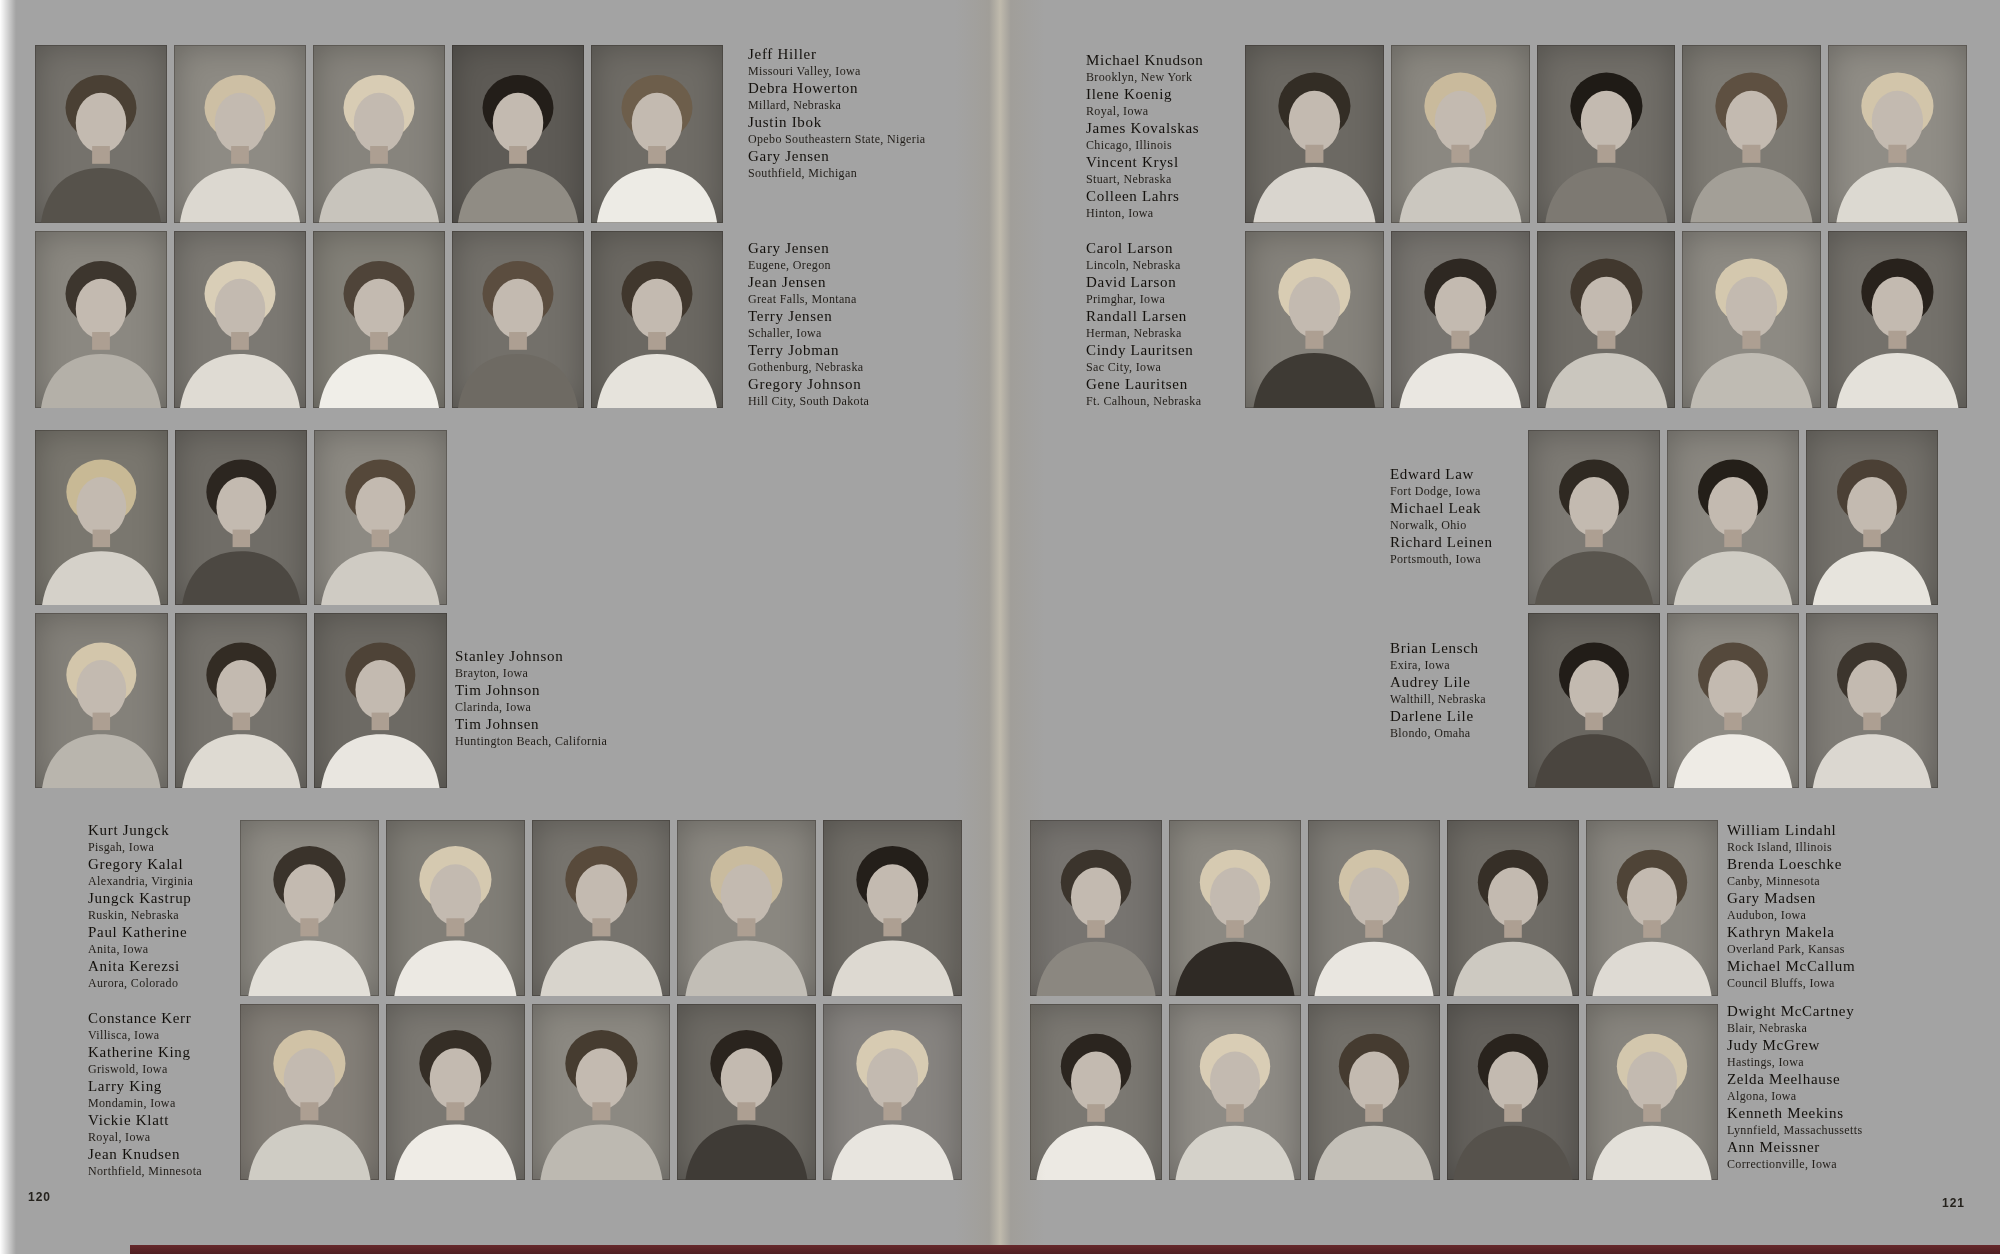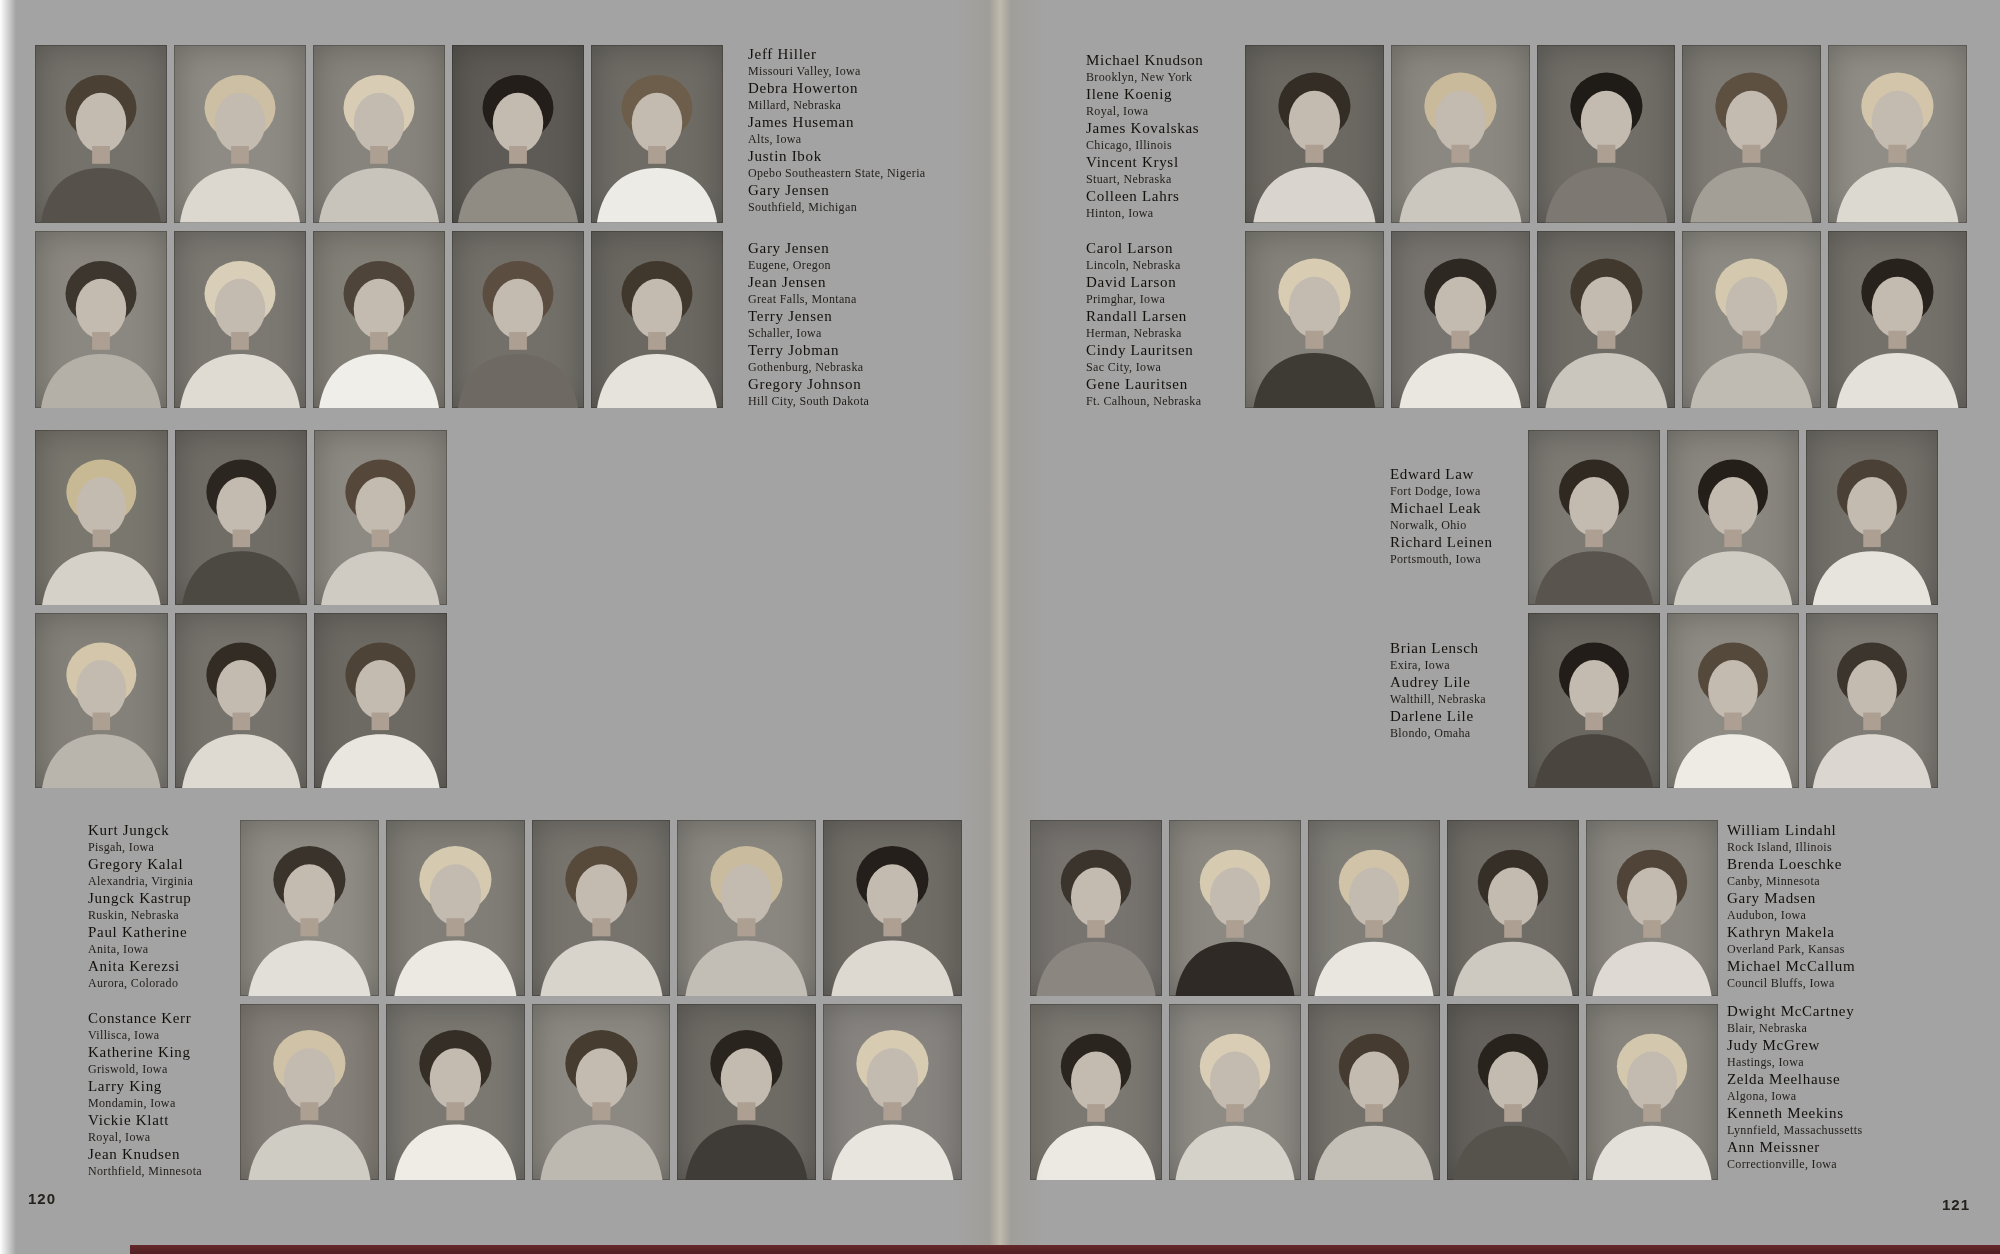--- a/index.html
+++ b/index.html
@@ -32,21 +32,21 @@
     box-shadow:inset 0 0 34px rgba(0,0,0,.28), inset 0 0 0 1px rgba(30,25,20,.25);
   }
   .photo svg{position:absolute;left:0;bottom:0;width:100%;height:100%;display:block;}
   .name-block{position:absolute;width:280px;}
   .entry{margin:0 0 0 0;}
   .entry .n{font-size:15px;line-height:17px;letter-spacing:.7px;color:#13100c;white-space:nowrap;}
   .entry .l{font-size:12px;line-height:17px;letter-spacing:.35px;color:#211d18;white-space:nowrap;}
   .wide{width:330px;}
   .pageno{
     position:absolute;font-family:"Liberation Sans","DejaVu Sans",sans-serif;
-    font-size:15px;font-weight:bold;color:#25221d;letter-spacing:1px;
+    font-size:12px;font-weight:bold;color:#25221d;letter-spacing:1px;
   }
 </style>
 </head>
 <body>
 
 <div class="spread" style="background: #a3a3a3;">
 
   <div class="edge-left"></div>
 
   <div class="photo-grid cols5" style="left:35px;top:45px;width:688px;height:363px;">
@@ -147,24 +147,20 @@
       <div class="entry">
         <div class="n">Jeff Hiller</div>
         <div class="l">Missouri Valley, Iowa</div>
       </div>
 
       <div class="entry">
         <div class="n">Debra Howerton</div>
         <div class="l">Millard, Nebraska</div>
       </div>
 
-      <div class="entry">
-        <div class="n">James Huseman</div>
-        <div class="l">Alts, Iowa</div>
-      </div>
 
       <div class="entry">
         <div class="n">Justin Ibok</div>
         <div class="l">Opebo Southeastern State, Nigeria</div>
       </div>
 
       <div class="entry">
         <div class="n">Gary Jensen</div>
         <div class="l">Southfield, Michigan</div>
       </div>
@@ -249,20 +245,37 @@
         <svg viewBox="0 0 100 130" preserveAspectRatio="xMidYMax slice">
           <ellipse cx="50" cy="46" rx="26" ry="24" fill="#4e4337"></ellipse>
           <ellipse cx="50" cy="57" rx="18.5" ry="22" fill="#c3bab0"></ellipse>
           <rect x="43.5" y="74" width="13" height="13" fill="#ad9f92"></rect>
           <path d="M6,130 C10,102 28,90 50,90 C72,90 90,102 94,130 Z" fill="#e9e6e0"></path>
         </svg>
       </div>
     </div>
 
 
+  <div class="name-block" style="left:455px;top:648px;">
+
+      <div class="entry">
+        <div class="n">Stanley Johnson</div>
+        <div class="l">Brayton, Iowa</div>
+      </div>
+
+      <div class="entry">
+        <div class="n">Tim Johnson</div>
+        <div class="l">Clarinda, Iowa</div>
+      </div>
+
+      <div class="entry">
+        <div class="n">Tim Johnsen</div>
+        <div class="l">Huntington Beach, California</div>
+      </div>
+    </div>
 
   <div class="name-block" style="left:88px;top:822px;width:150px;">
 
       <div class="entry">
         <div class="n">Kurt Jungck</div>
         <div class="l">Pisgah, Iowa</div>
       </div>
 
       <div class="entry">
         <div class="n">Gregory Kalal</div>

